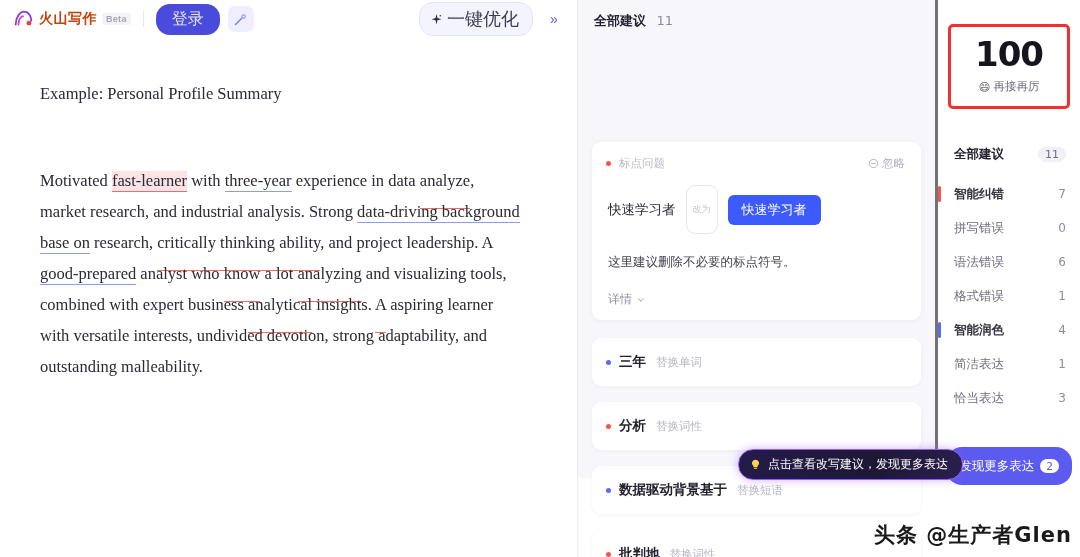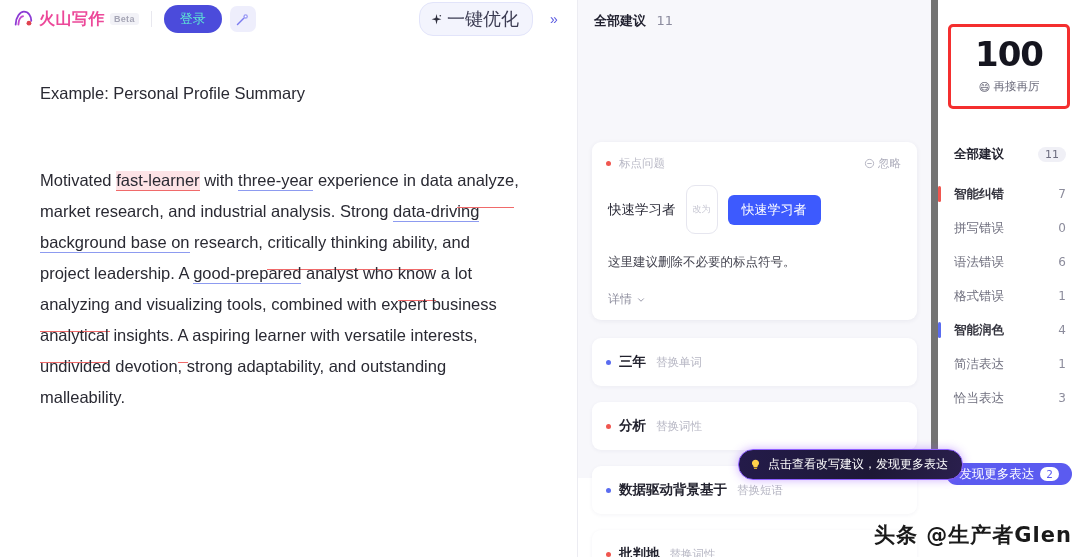--- a/index.html
+++ b/index.html
@@ -15,30 +15,30 @@
     width: 578px; height: 557px; background: #ffffff;
     border-right: 1px solid #ececf2; position: relative; flex: none;
   }
   .topbar {
     height: 38px; display: flex; align-items: center;
     padding: 0 10px 0 12px; gap: 8px;
   }
   .brand { display: flex; align-items: center; gap: 5px; }
   .brand-mark { width: 22px; height: 22px; flex: none; }
   .brand-name {
-    font-size: 16px; font-weight: 700; color: #ec4899; letter-spacing: .5px;
+    font-size: 14px; font-weight: 700; color: #c2410c; letter-spacing: .5px;
     font-family: "DejaVu Sans", sans-serif;
   }
   .beta-badge {
     font-size: 9px; color: #a5a5b5; background: #f2f2f7;
     border-radius: 3px; padding: 1px 4px; font-weight: 600; letter-spacing: .3px;
   }
   .vdiv { width: 1px; height: 16px; background: #e8e8ef; margin: 0 4px; }
   .login-btn {
-    background: #4b4bdb; color: #5eead4; font-size: 13px; font-weight: 500;
+    background: #4b4bdb; color: #e5e5e5; font-size: 16px; font-weight: 500;
     border-radius: 14px; padding: 5px 16px; border: none; cursor: pointer;
     font-family: "DejaVu Sans", sans-serif;
   }
   .tool-ico {
     width: 26px; height: 26px; border-radius: 7px; background: #eeeefc;
     display: flex; align-items: center; justify-content: center; cursor: pointer;
   }
   .spacer { flex: 1; }
   .optimize-btn {
     display: flex; align-items: center; gap: 4px;
@@ -47,32 +47,32 @@
     font-family: "DejaVu Sans", sans-serif;
   }
   .chev-btn {
     width: 26px; height: 26px; display: flex; align-items: center;
     justify-content: center; color: #5a5ae0; font-size: 14px; cursor: pointer;
     border-radius: 6px;
   }
 
   .doc {
     padding: 40px 40px 0 40px; font-size: 16.5px; line-height: 31px;
-    color: #2a2a33; font-family: Liberation Sans, sans-serif;
+    color: #2a2a33; font-family: Liberation Serif, serif;
   }
   .doc-title { margin-bottom: 56px; }
   .doc-body { max-width: 480px; }
   .u-red   { border-bottom: 1.5px solid #f06a6a; padding-bottom: 18px; }
   .u-blue  { border-bottom: 1.5px solid #8d9bf0; padding-bottom: 1px; }
   .hl-pink { background: #fde3e6; border-bottom: 1.5px solid #f06a6a; padding-bottom: 1px; }
 
   
   .sugg-pane {
     width: 360px; height: 478px; background: #f7f7fb;
-    position: relative; flex: none; border-right: 7px solid #737373;
+    position: relative; flex: none; border-right: 3px solid #737373;
   }
   .sugg-head {
     padding: 12px 0 0 16px; font-size: 13px; color: #1f1f2e; font-weight: 600;
     font-family: "DejaVu Sans", sans-serif;
   }
   .sugg-head .cnt { color: #8b8b9e; font-weight: 400; margin-left: 6px; }
   .sugg-list { padding: 112px 14px 0 14px; }
 
   .card {
     background: #fff; border-radius: 9px; padding: 14px 16px 12px 14px;
@@ -173,21 +173,21 @@
     font-family: "DejaVu Sans", sans-serif;
   }
   .cat.all { margin-bottom: 6px; }
   .cat.all .cat-label { font-weight: 600; color: #22222e; }
   .pill-cnt {
     margin-left: auto; background: #f0f0f6; color: #6e6e80; font-size: 11px;
     border-radius: 9px; padding: 1px 7px; font-family: "DejaVu Sans", sans-serif;
   }
   .discover {
     position: absolute; left: 8px; bottom: 72px; width: 126px;
-    background: #5b5bf0; color: #fff; border-radius: 16px; height: 22px;
+    background: #5b5bf0; color: #fff; border-radius: 16px; height: 38px;
     display: flex; align-items: center; justify-content: center; gap: 6px;
     font-size: 12.5px; cursor: pointer; font-family: "DejaVu Sans", sans-serif;
   }
   .discover .b {
     background: #fff; color: #5b5bf0; border-radius: 8px; font-size: 10.5px;
     padding: 0 6px; line-height: 14px;
   }
   .watermark {
     position: absolute; right: 8px; bottom: 8px; font-size: 21px; color: #1a1a1a;
     font-weight: 600; letter-spacing: 1px; white-space: nowrap; z-index: 30;

